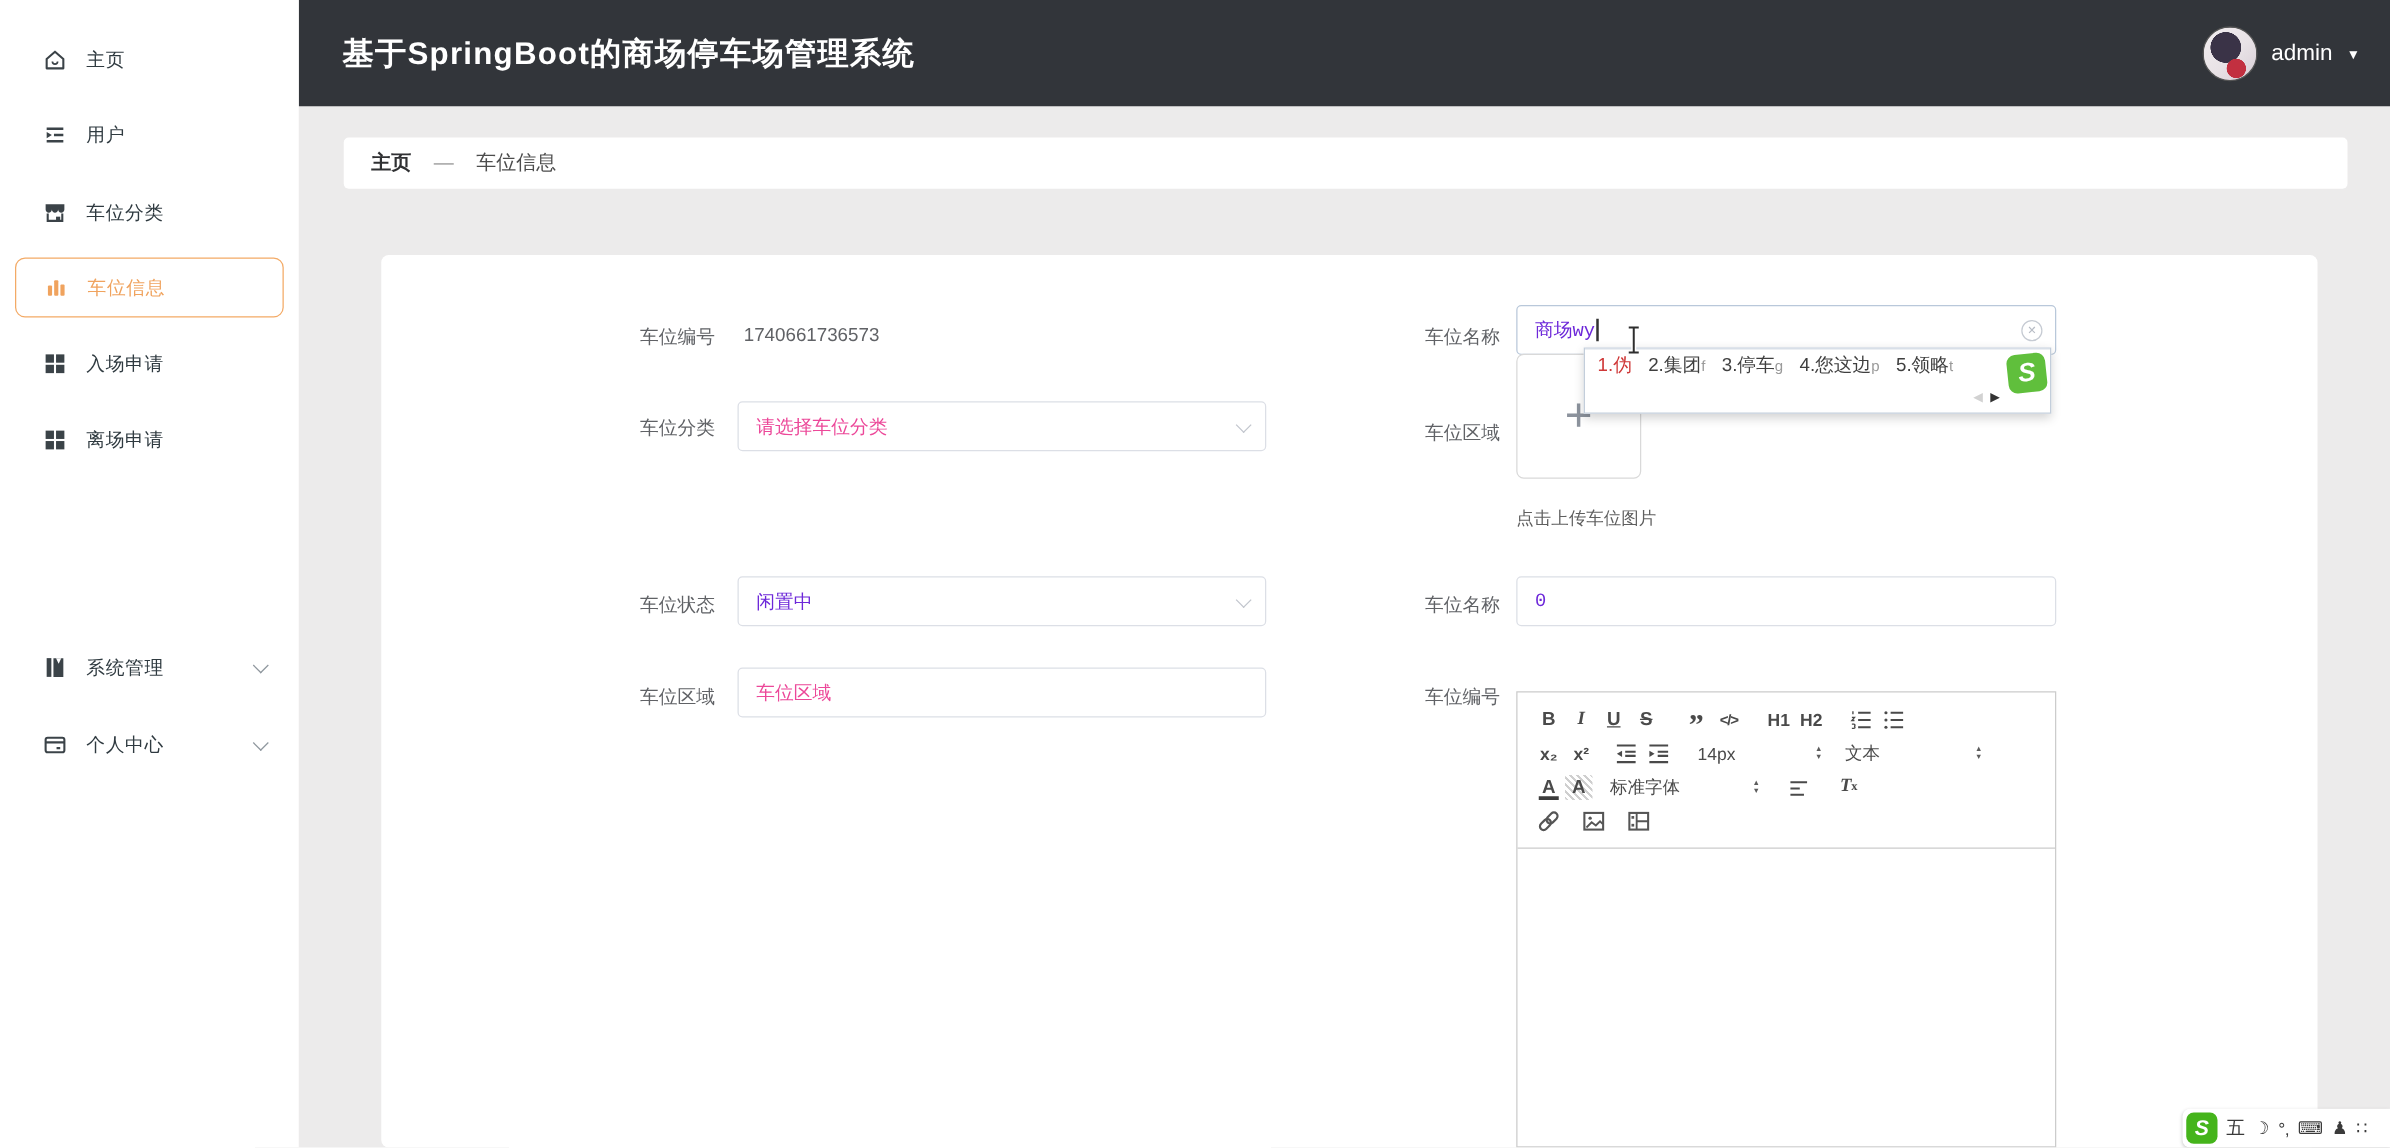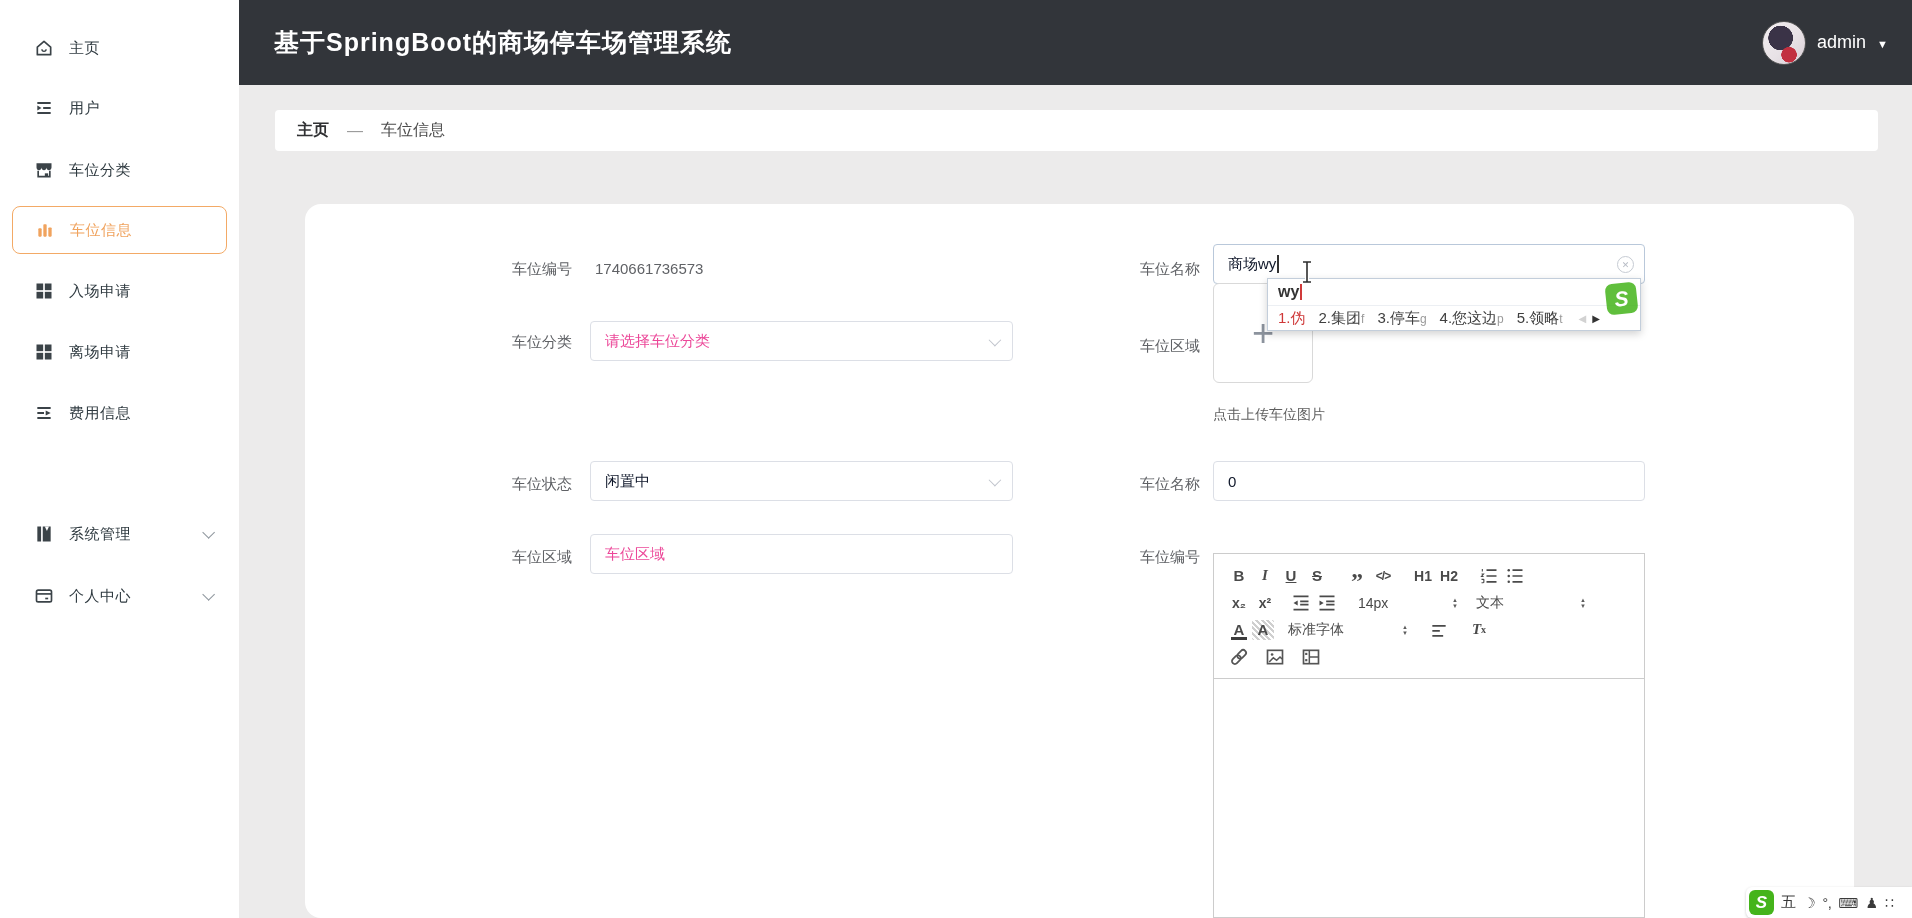--- a/index.html
+++ b/index.html
@@ -32,30 +32,30 @@
 
   
   .crumbbar { position:absolute; left:275px; top:110px; width:1603px; height:41px; background:#fff;
               border-radius:4px; display:flex; align-items:center; padding-left:22px; font-size:16px; z-index:2; }
   .c-root { color:#303133; font-weight:bold; cursor:pointer; }
   .c-sep  { color:#9a9a9a; margin:0 18px; }
   .c-cur  { color:#4c4c4c; }
 
   
   .card { position:absolute; left:305px; top:204px; width:1549px; height:714px; background:#fff;
-          border-radius:16px; z-index:1; }
+          border-radius:6px; z-index:1; }
   .flabel { position:absolute; width:160px; text-align:right; font-size:15px; color:#606266; }
   .lcol { left:107px; }
   .rcol { left:735px; }
   .fvalue { position:absolute; font-size:15px; color:#606266; }
 
   .fbox { position:absolute; height:40px; border:1px solid #dcdfe6; border-radius:4px; background:#fff;
           display:flex; align-items:center; padding:0 14px; font-size:15px; }
   .fbox .ph { color:#ec4899; }
-  .fbox .val { color:#0f172a; }
+  .fbox .val { color:#6d28d9;font-family:Liberation Mono, monospace; }
   .sel-chev { position:absolute; right:14px; width:9px; height:9px; border-right:1.5px solid #c0c4cc;
               border-bottom:1.5px solid #c0c4cc; transform:rotate(45deg) translateY(-2px); }
 
   .name-input { left:908px; top:40px; width:432px; border-color:#b9c8da; }
   .caret { display:inline-block; width:1.5px; height:18px; background:#333; margin-left:1px; vertical-align:-4px; }
   .caret.red { background:#d03a3a; height:16px; vertical-align:-3px; }
   .clear-icon { position:absolute; right:10px; top:11px; width:17px; height:17px; border:1px solid #c6cbd3;
                 border-radius:50%; display:flex; align-items:center; justify-content:center; cursor:pointer; }
   .clear-icon::before { content:"✕"; font-size:9px; color:#b7bcc5; }
 
@@ -171,27 +171,20 @@
   <div class="side-item" style="top:328px">
     <svg class="sicon" viewBox="0 0 24 24">
       <rect x="3" y="3" width="8" height="8" fill="#3b4348"></rect>
         <rect x="13" y="3" width="8" height="8" fill="#3b4348"></rect>
       <rect x="3" y="13" width="8" height="8" fill="#3b4348"></rect>
         <rect x="13" y="13" width="8" height="8" fill="#3b4348"></rect>
     </svg>
     <span class="slabel">离场申请</span>
   </div>
 
-  <div class="side-item" style="top:389px">
-    <svg class="sicon" viewBox="0 0 24 24">
-      <path d="M4 6 H20 M4 12 H12 M4 18 H20" stroke="#3b4348" stroke-width="2.2" fill="none"></path>
-      <polygon points="14,9 20,12 14,15" fill="#3b4348"></polygon>
-    </svg>
-    <span class="slabel">费用信息</span>
-  </div>
 
 
   <div class="side-item" style="top:510px">
     <svg class="sicon" viewBox="0 0 24 24">
       <rect x="4" y="3" width="4.5" height="18" fill="#3b4348"></rect>
       <path d="M10.5 3 h9.5 v18 h-9.5 z" fill="#3b4348"></path>
       <polygon points="13,3 18,3 15.5,8.5" fill="#ffffff"></polygon>
     </svg>
     <span class="slabel">系统管理</span>
     <span class="chev"></span>
@@ -371,24 +364,20 @@
               <rect x="5" y="14.5" width="2.6" height="2.6" fill="#555"></rect>
           </svg>
         </span>
       </div>
     </div>
     <div style="height:238px;"></div>
   </div>
 </div>
 
 <div class="ime-pop">
-  <div class="ime-comp">
-    <span>wy</span>
-      <span class="caret red"></span>
-  </div>
   <div class="ime-cands">
     <span class="cand first"><span>1.</span><span>伪</span><span class="suf"></span></span>
     <span class="cand"><span>2.</span><span>集团</span><span class="suf">f</span></span>
     <span class="cand"><span>3.</span><span>停车</span><span class="suf">g</span></span>
     <span class="cand"><span>4.</span><span>您这边</span><span class="suf">p</span></span>
     <span class="cand"><span>5.</span><span>领略</span><span class="suf">t</span></span>
   </div>
   <span class="pg">
     <span class="prev">◀</span>
     <span class="next">▶</span>

